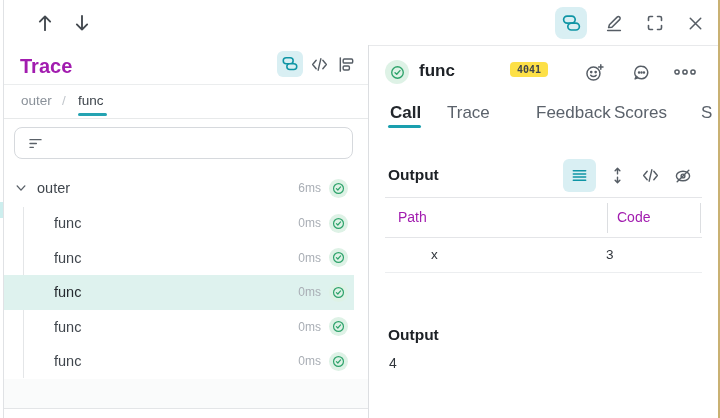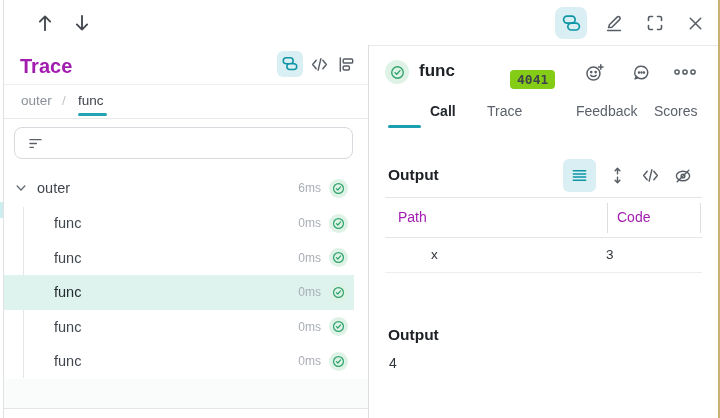--- a/index.html
+++ b/index.html
@@ -46,25 +46,25 @@
   .tree-row.root .row-label{margin-left:9px;}
   .tree-row.child .row-label{margin-left:50px;}
   .tree-row.selected .row-label{color:#262b30;font-weight:500;}
   .row-duration{position:absolute;right:33px;font-size:12px;color:#a9aeb5;}
   .row-check{position:absolute;right:6px;width:19px;height:19px;border-radius:50%;background:#def2e6;color:#2ea36b;display:flex;align-items:center;justify-content:center;}
   .tree-footer{left:4px;top:379px;width:364px;height:29px;background:#fafbfb;border-bottom:1px solid #e3e5e7;}
 
   
   .status-icon{left:385px;top:60px;width:24px;height:24px;border-radius:50%;background:#def2e6;color:#2ea36b;display:flex;align-items:center;justify-content:center;}
   .op-name{left:419px;top:61px;font-size:17px;font-weight:bold;color:#1d2126;}
-  .call-id-badge{left:510px;top:70px;background:#84cc16;border-radius:4px;padding:2px 7px;
-       font-family:"DejaVu Sans Mono","Liberation Mono",monospace;font-size:13px;font-weight:600;color:#3f444b;}
+  .call-id-badge{left:510px;top:62px;background:#fde047;border-radius:4px;padding:2px 7px;
+       font-family:"DejaVu Sans Mono","Liberation Mono",monospace;font-size:10px;font-weight:600;color:#3f444b;}
   .hdr-act{top:61px;width:22px;height:22px;color:#565d65;display:flex;align-items:center;justify-content:center;cursor:pointer;}
 
-  .tab{top:103px;font-size:14px;color:#5b626b;cursor:pointer;margin-left:40px;}
+  .tab{top:103px;font-size:17px;color:#5b626b;cursor:pointer;}
   .tab.active{color:#23272c;font-weight:bold;}
   .tab-underline{left:388px;top:125px;width:33px;height:3px;background:#1a9fae;border-radius:2px;}
 
   .section-h{font-size:15.5px;font-weight:bold;color:#1d2126;}
   .inputs-h{left:388px;top:166px;}
   .view-btn{top:159px;width:33px;height:33px;border-radius:6px;display:flex;align-items:center;justify-content:center;color:#565d65;cursor:pointer;}
   .view-btn.active{background:#d9eff3;color:#0e95a5;}
 
   .tline{background:#e4e5e8;height:1px;left:385px;width:317px;}
   .vline{background:#dcdee1;width:1px;top:203px;height:30px;}

